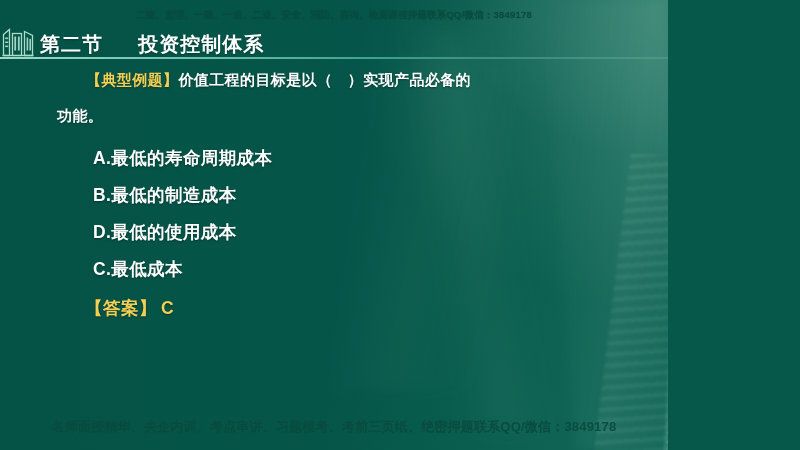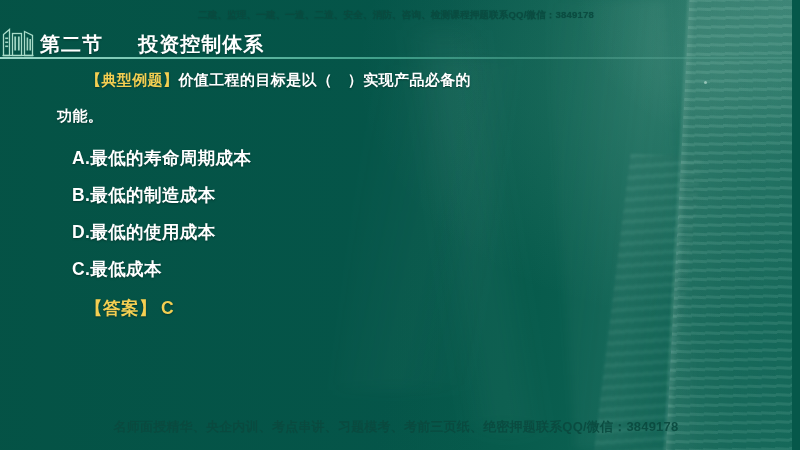--- a/index.html
+++ b/index.html
@@ -9,21 +9,21 @@
   body {
     width: 800px;
     height: 450px;
     overflow: hidden;
     font-family: "Liberation Sans", "DejaVu Sans", sans-serif;
     background: #06584a;
   }
 
   #slide {
     position: relative;
-    width: 792px;
+    width: 668px;
     height: 450px;
     overflow: hidden;
     background: #06584a;
   }
 
   
   .bg-photo {
     position: absolute;
     inset: 0;
     pointer-events: none;
@@ -215,21 +215,21 @@
     top: 9px;
   }
   .line-stem2 {
     position: absolute;
     left: 57px;
     top: 45px;
   }
 
   .options {
     position: absolute;
-    left: 72px;
+    left: 93px;
     top: 78px;
   }
   .option {
     color: #ffffff;
     font-size: 17.5px;
     font-weight: bold;
     letter-spacing: 0.4px;
     white-space: nowrap;
     height: 37px;
     line-height: 37px;

